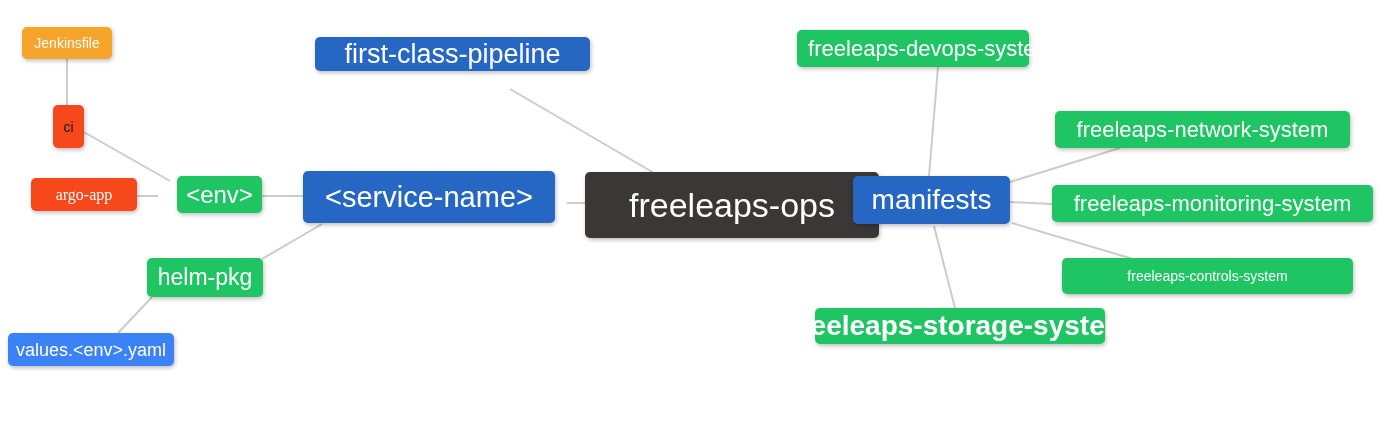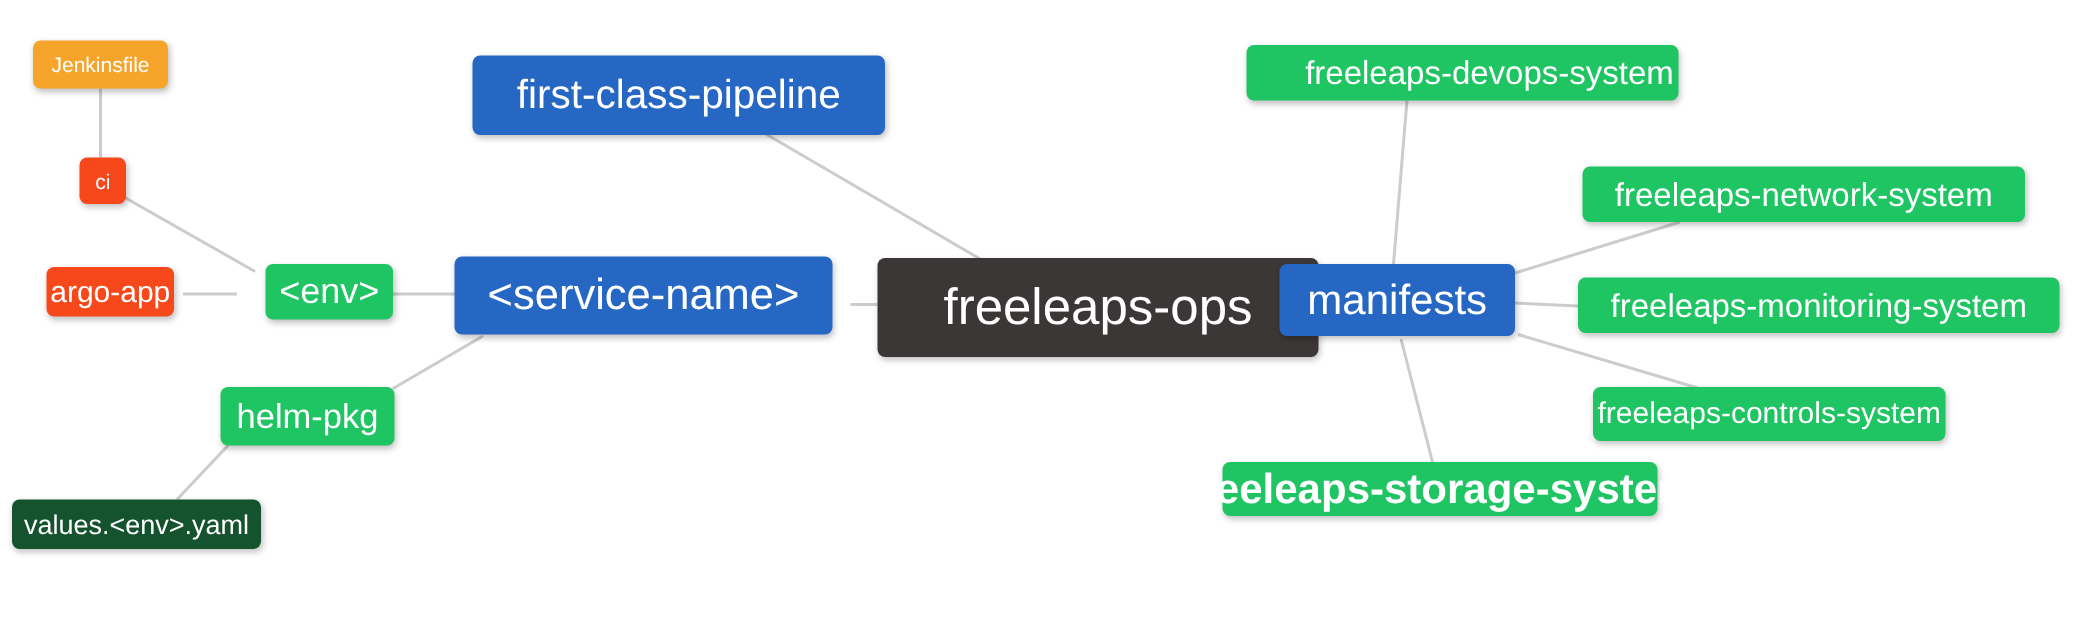--- a/index.html
+++ b/index.html
@@ -47,28 +47,28 @@
       <line x1="567" y1="203" x2="585" y2="203" stroke="#CCCCCC" stroke-width="2"></line>
       <line x1="847" y1="201" x2="853" y2="201" stroke="#CCCCCC" stroke-width="2"></line>
       <line x1="938" y1="67" x2="929" y2="176" stroke="#CCCCCC" stroke-width="2"></line>
       <line x1="1010" y1="182" x2="1120" y2="148" stroke="#CCCCCC" stroke-width="2"></line>
       <line x1="1010" y1="202" x2="1052" y2="204" stroke="#CCCCCC" stroke-width="2"></line>
       <line x1="1012" y1="223" x2="1133" y2="259" stroke="#CCCCCC" stroke-width="2"></line>
       <line x1="934" y1="226" x2="955" y2="308" stroke="#CCCCCC" stroke-width="2"></line>
     </svg>
   <div id="node-layer">
       <div class="node" style="left: 22px; top: 27px; width: 90px; height: 32px; font-size: 14px; background: rgb(247, 164, 42); color: rgb(255, 255, 255);">Jenkinsfile</div>
-      <div class="node" style="left: 53px; top: 105px; width: 31px; height: 31px; font-size: 14px; background: rgb(247, 72, 28); color: #ffffff;">ci</div>
-      <div class="node" style="left: 31px; top: 178px; width: 85px; height: 33px; font-size: 20px; background: rgb(247, 72, 28); color: rgb(255, 255, 255);">argo-app</div>
+      <div class="node" style="left: 53px; top: 105px; width: 31px; height: 43px; font-size: 14px; background: rgb(247, 72, 28); color: #0f172a;">ci</div>
+      <div class="node" style="left: 31px; top: 178px; width: 106px; height: 33px; font-size: 16px; background: rgb(247, 72, 28); color: rgb(255, 255, 255); font-family: Liberation Serif, serif;">argo-app</div>
       <div class="node" style="left: 158px; top: 176px; width: 85px; height: 37px; font-size: 24px; background: rgb(31, 196, 99); color: rgb(255, 255, 255); margin-left: 19px;">&lt;env&gt;</div>
       <div class="node" style="left: 147px; top: 258px; width: 116px; height: 39px; font-size: 23px; background: rgb(31, 196, 99); color: rgb(255, 255, 255);">helm-pkg</div>
-      <div class="node" style="left: 8px; top: 333px; width: 166px; height: 33px; font-size: 18px; background: #14532d; color: rgb(255, 255, 255);">values.&lt;env&gt;.yaml</div>
-      <div class="node" style="left: 315px; top: 37px; width: 275px; height: 53px; font-size: 27px; background: rgb(39, 103, 196); color: rgb(255, 255, 255);">first-class-pipeline</div>
+      <div class="node" style="left: 8px; top: 333px; width: 166px; height: 33px; font-size: 18px; background: #3b82f6; color: rgb(255, 255, 255);">values.&lt;env&gt;.yaml</div>
+      <div class="node" style="left: 315px; top: 37px; width: 275px; height: 34px; font-size: 27px; background: rgb(39, 103, 196); color: rgb(255, 255, 255);">first-class-pipeline</div>
       <div class="node" style="left: 303px; top: 171px; width: 252px; height: 52px; font-size: 29px; background: rgb(39, 103, 196); color: rgb(255, 255, 255);">&lt;service-name&gt;</div>
       <div class="node" style="left: 585px; top: 172px; width: 294px; height: 66px; font-size: 34px; background: rgb(59, 55, 54); color: rgb(255, 255, 255);">freeleaps-ops</div>
       <div class="node" style="left: 853px; top: 176px; width: 157px; height: 48px; font-size: 28px; background: rgb(39, 103, 196); color: rgb(255, 255, 255);">manifests</div>
-      <div class="node" style="left: 831px; top: 30px; width: 288px; height: 37px; font-size: 22px; background: rgb(31, 196, 99); color: rgb(255, 255, 255); padding-left: 36px;">freeleaps-devops-system</div>
+      <div class="node" style="left: 797px; top: 30px; width: 232px; height: 37px; font-size: 22px; background: rgb(31, 196, 99); color: rgb(255, 255, 255); padding-left: 36px;">freeleaps-devops-system</div>
       <div class="node" style="left: 1055px; top: 111px; width: 295px; height: 37px; font-size: 22px; background: rgb(31, 196, 99); color: rgb(255, 255, 255);">freeleaps-network-system</div>
       <div class="node" style="left: 1052px; top: 185px; width: 321px; height: 37px; font-size: 22px; background: rgb(31, 196, 99); color: rgb(255, 255, 255);">freeleaps-monitoring-system</div>
-      <div class="node" style="left: 1062px; top: 258px; width: 235px; height: 36px; font-size: 20px; background: rgb(31, 196, 99); color: rgb(255, 255, 255);">freeleaps-controls-system</div>
+      <div class="node" style="left: 1062px; top: 258px; width: 291px; height: 36px; font-size: 14px; background: rgb(31, 196, 99); color: rgb(255, 255, 255);">freeleaps-controls-system</div>
       <div class="node" style="left: 815px; top: 308px; width: 290px; height: 36px; font-size: 28px; background: rgb(31, 196, 99); color: rgb(255, 255, 255); font-weight: bold;">freeleaps-storage-system</div>
     </div>
 </div>
 
 </body></html>

